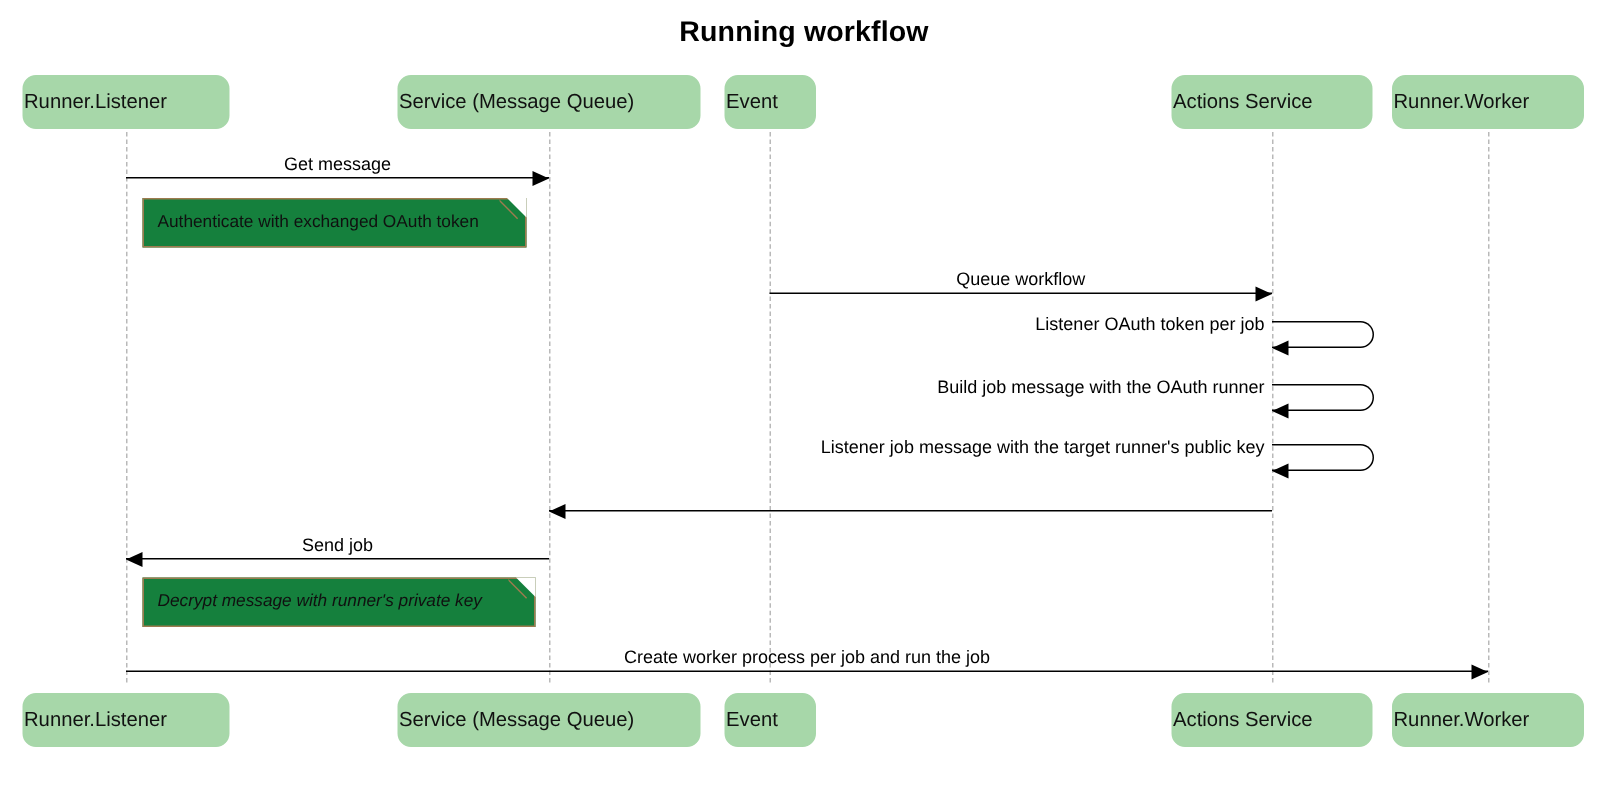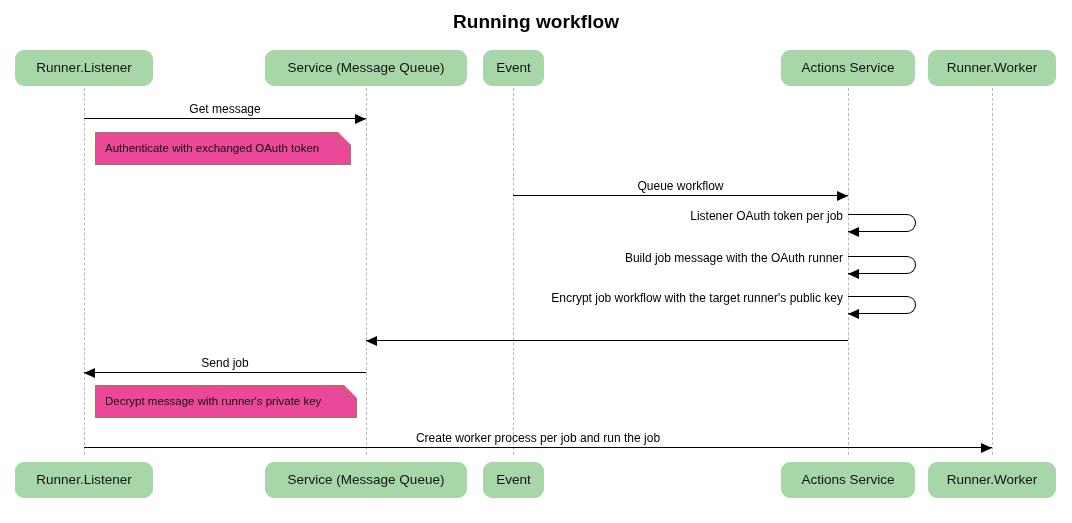--- a/index.html
+++ b/index.html
@@ -38,21 +38,20 @@
     position: absolute;
     box-sizing: border-box;
     background: #a7d7a9;
     border: 1px solid #a7d7a9;
     border-radius: 9px;
     color: #111111;
     font-size: 13.5px;
     line-height: 1;
     display: flex;
     align-items: center;
-    justify-content: center;
     white-space: nowrap;
     height: 36px;
   }
   .msg-line {
     position: absolute;
     height: 0;
     border-top: 1.3px solid #000000;
   }
   .arrow-head {
     position: absolute;
@@ -84,21 +83,21 @@
     position: absolute;
     box-sizing: border-box;
     border: 1.3px solid #000000;
     border-left: none;
     border-top-right-radius: 9px;
     border-bottom-right-radius: 9px;
   }
   .note {
     position: absolute;
     box-sizing: border-box;
-    background: #ec4899;
+    background: #15803d;
     border: 1px solid #9d7b4f;
     color: #101010;
     font-size: 11.5px;
     line-height: 1;
     display: flex;
     align-items: center;
     padding-left: 9px;
     white-space: nowrap;
   }
   .note-fold-tri {
@@ -187,38 +186,38 @@
   <div class="self-loop" style="left:848px; top:214px; width:68px; height:18px;"></div>
   <div class="arrow-head left" style="left:848px; top:227px;"></div>
   <div class="msg-label rightal" style="left:548px; top:210px; width:295px;">Listener OAuth token per job</div>
 
   <div class="self-loop" style="left:848px; top:256px; width:68px; height:18px;"></div>
   <div class="arrow-head left" style="left:848px; top:269px;"></div>
   <div class="msg-label rightal" style="left:528px; top:252px; width:315px;">Build job message with the OAuth runner</div>
 
   <div class="self-loop" style="left:848px; top:296px; width:68px; height:18px;"></div>
   <div class="arrow-head left" style="left:848px; top:309px;"></div>
-  <div class="msg-label rightal" style="left:443px; top:292px; width:400px;">Encrypt job workflow with the target runner's public key</div>
+  <div class="msg-label rightal" style="left:443px; top:292px; width:400px;">Listener job message with the target runner's public key</div>
 
   <div class="msg-line" style="left:366px; top:340px; width:482px;"></div>
   <div class="arrow-head left" style="left:366px; top:335.5px;"></div>
 
   <div class="msg-line" style="left:84px; top:372px; width:282px;"></div>
   <div class="arrow-head left" style="left:84px; top:367.5px;"></div>
   <div class="msg-label center" style="left:84px; top:357px; width:282px;">Send job</div>
 
   <div class="msg-line" style="left:84px; top:447px; width:908px;"></div>
   <div class="arrow-head right" style="left:981px; top:442.5px;"></div>
   <div class="msg-label center" style="left:84px; top:432px; width:908px;">Create worker process per job and run the job</div>
 
   <div class="note" style="left:95px; top:132px; width:256px; height:33px;">
     <span>Authenticate with exchanged OAuth token</span>
     <span class="note-fold-tri"></span>
     <span class="note-fold-edge"></span>
   </div>
 
-  <div class="note" style="left:95px; top:385px; width:262px; height:33px;">
+  <div class="note" style="left:95px; top:385px; width:262px; height:33px;font-style:italic;">
     <span>Decrypt message with runner's private key</span>
     <span class="note-fold-tri"></span>
     <span class="note-fold-edge"></span>
   </div>
 
 </div>
 
 </body></html>

